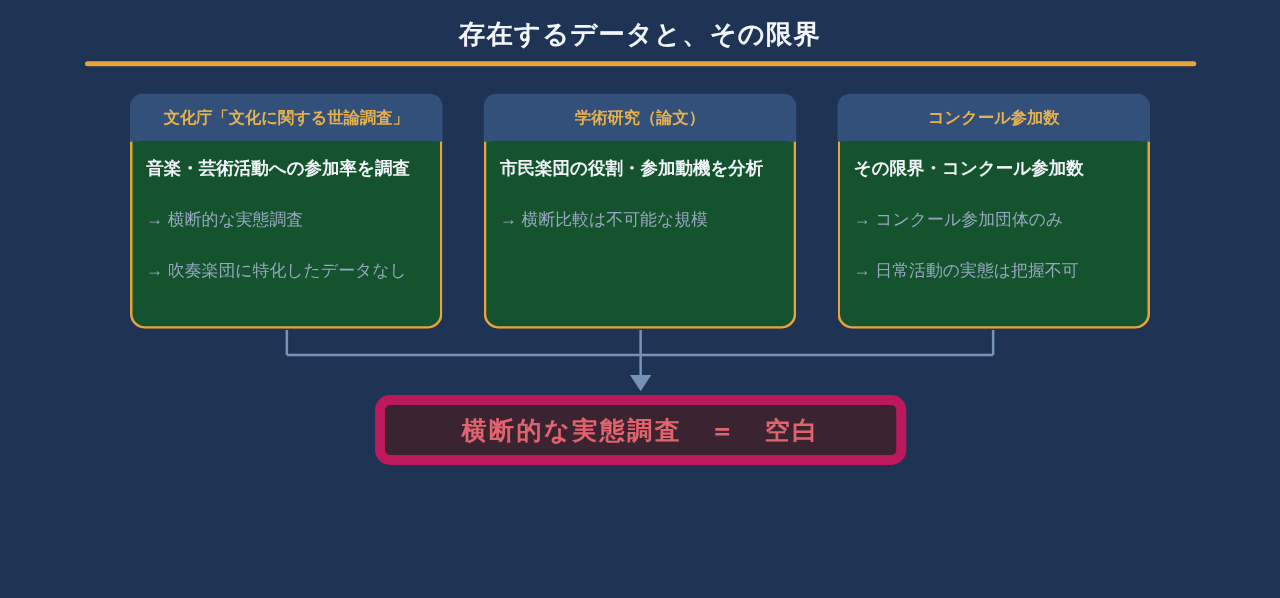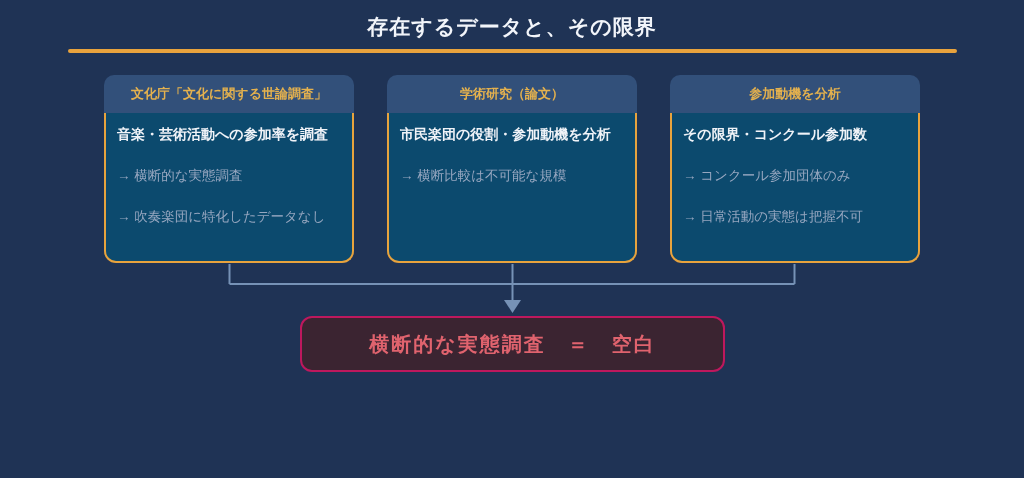--- a/index.html
+++ b/index.html
@@ -44,21 +44,21 @@
     display: flex;
     align-items: center;
     justify-content: center;
     color: #E4B14E;
     font-size: 13px;
     font-weight: bold;
     padding: 0 6px;
     text-align: center;
   }
   .card-body {
-    background: #0c4a6e;
+    background: #14532d;
     border: 2px solid #E8A33D;
     border-top: none;
     border-radius: 0 0 12px 12px;
     height: 150px;
     padding: 11px 11px 0 11px;
   }
   .card-summary {
     color: #F0F3F8;
     font-size: 14px;
     font-weight: bold;
@@ -78,21 +78,21 @@
     top: 0; left: 0;
     width: 1024px; height: 478px;
     pointer-events: none;
   }
 
   .conclusion-box {
     position: absolute;
     top: 316px; left: 300px;
     width: 425px; height: 56px;
     background: #3B2431;
-    border: 2px solid #be185d;
+    border: 8px solid #be185d;
     border-radius: 12px;
     display: flex;
     align-items: center;
     justify-content: center;
   }
   .conclusion-text {
     color: #E0636E;
     font-size: 20px;
     font-weight: bold;
     letter-spacing: 2px;
@@ -120,21 +120,21 @@
 
     <div class="card">
       <div class="card-header">学術研究（論文）</div>
       <div class="card-body">
         <div class="card-summary">市民楽団の役割・参加動機を分析</div>
         <div class="limitation">→ 横断比較は不可能な規模</div>
       </div>
     </div>
 
     <div class="card">
-      <div class="card-header">参加動機を分析</div>
+      <div class="card-header">コンクール参加数</div>
       <div class="card-body">
         <div class="card-summary">その限界・コンクール参加数</div>
         <div class="limitation">→ コンクール参加団体のみ</div>
         <div class="limitation">→ 日常活動の実態は把握不可</div>
       </div>
     </div>
 
   </div>
 
   <svg class="connector-svg" viewBox="0 0 1024 478" xmlns="http://www.w3.org/2000/svg">

